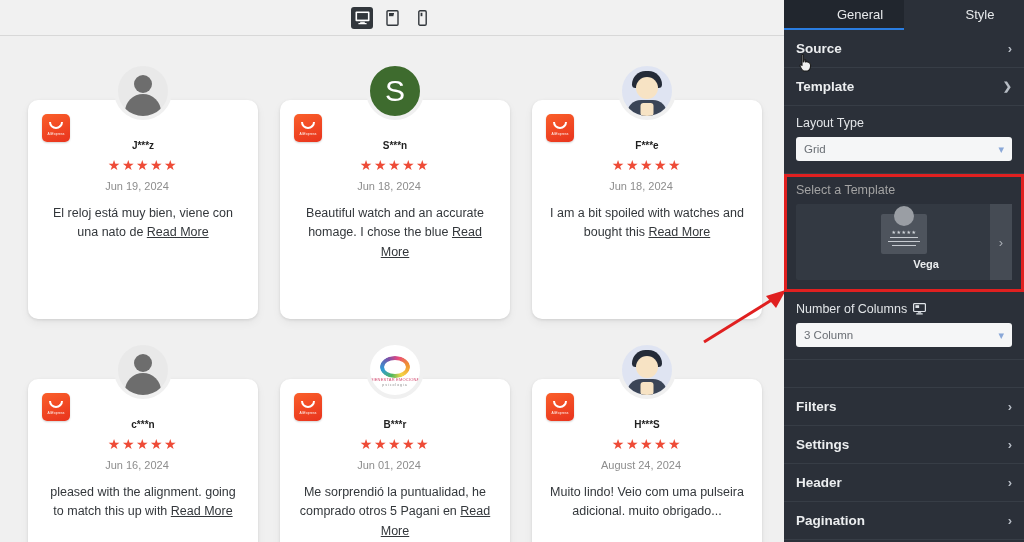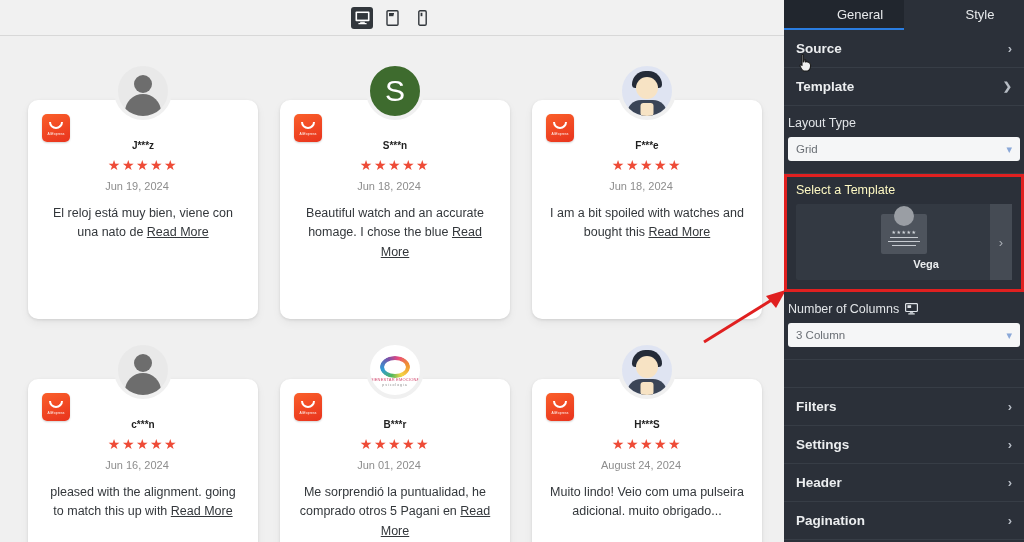--- a/index.html
+++ b/index.html
@@ -151,38 +151,38 @@
   .tab.active { background: #21262e; border-bottom-color: #2a7de1; }
 
   .sec-row {
     height: 38px; display: flex; align-items: center; justify-content: space-between;
     padding: 0 12px; font-size: 13.5px; font-weight: 700; color: #eceef0;
     border-bottom: 1px solid #373d46; cursor: pointer;
   }
   .chev { color: #b6bcc4; font-size: 13px; line-height: 1; }
   .chev-d { color: #b6bcc4; font-size: 11px; }
 
-  .field { padding: 10px 4px 12px; border-bottom: 1px solid #373d46; }
+  .field { padding: 10px 12px 12px; border-bottom: 1px solid #373d46; }
   .field-label {
     font-size: 12.5px; color: #e2e5e8; margin-bottom: 7px;
     display: flex; align-items: center; gap: 6px;
   }
   .select {
     height: 24px; background: #f5f6f7; border-radius: 3px;
     display: flex; align-items: center; justify-content: space-between;
     padding: 0 8px; font-size: 11.5px; color: #6a6f75; cursor: pointer;
   }
   .select .sc { color: #8aa8d8; font-size: 11px; }
 
   .highlight-box {
     border: 3px solid #e02020;
     padding: 6px 9px 9px;
     background: #2b3039;
   }
-  .hl-title { font-size: 12.5px; color: #fef9c3; margin-bottom: 7px; }
+  .hl-title { font-size: 12.5px; color: #a3a3a3; margin-bottom: 7px; }
   .tpl-strip {
     position: relative; background: #333942; border-radius: 2px;
     height: 76px; display: flex; align-items: center; justify-content: center;
   }
   .tpl-item { display: flex; flex-direction: column; align-items: center; gap: 4px; }
   .tpl-thumb {
     width: 46px; height: 40px; background: #4e545d; border-radius: 2px;
     position: relative;
   }
   .tpl-thumb .t-circle {

